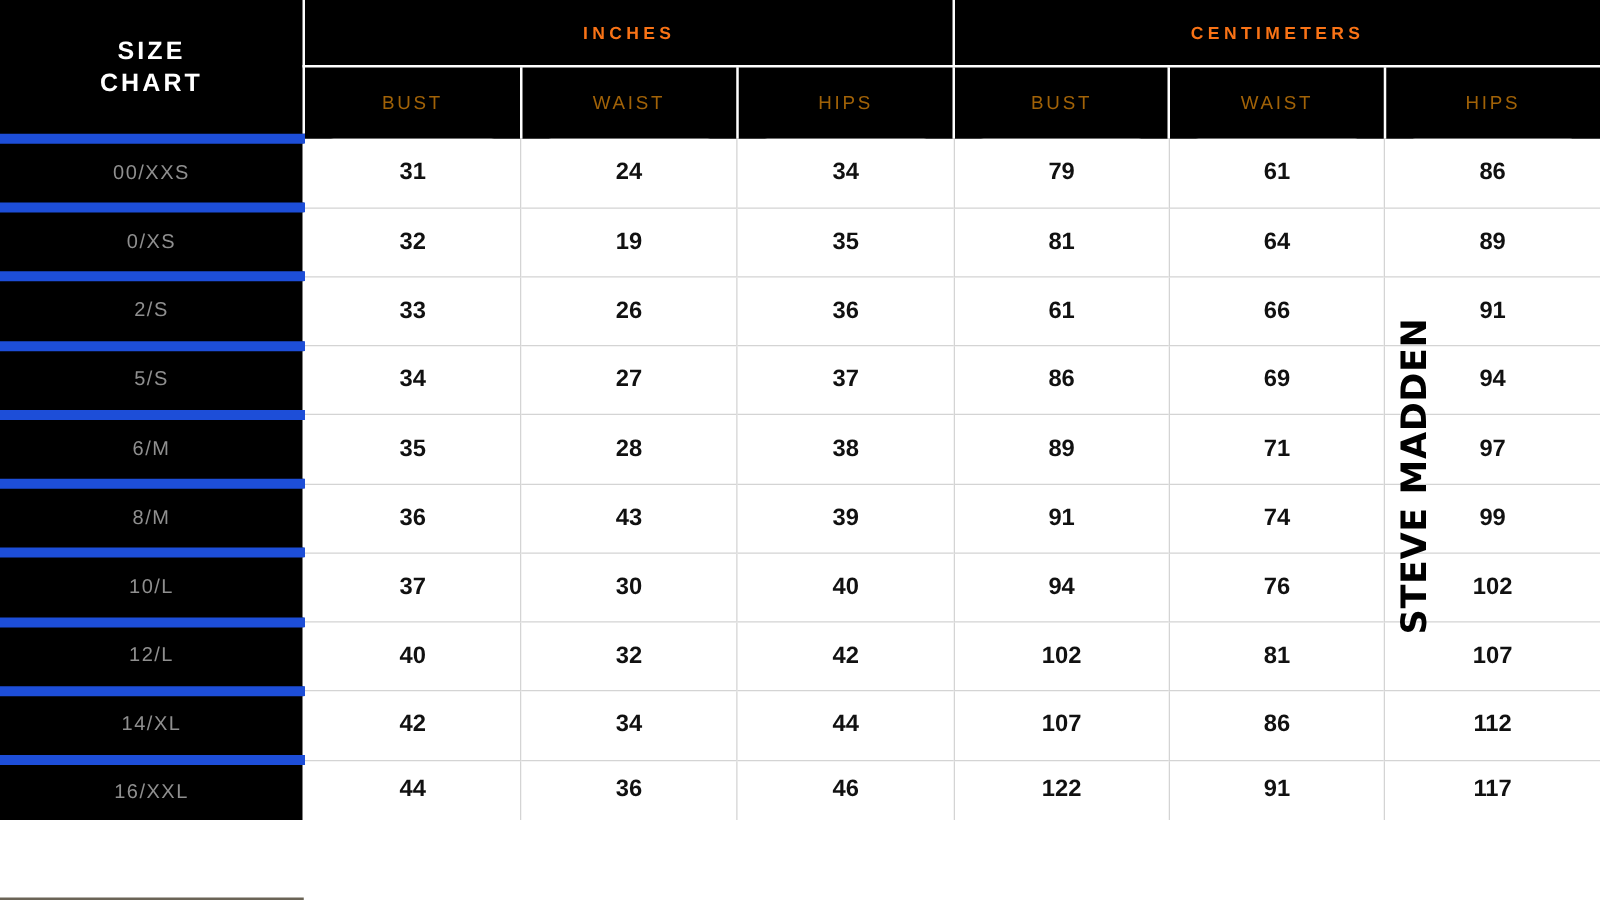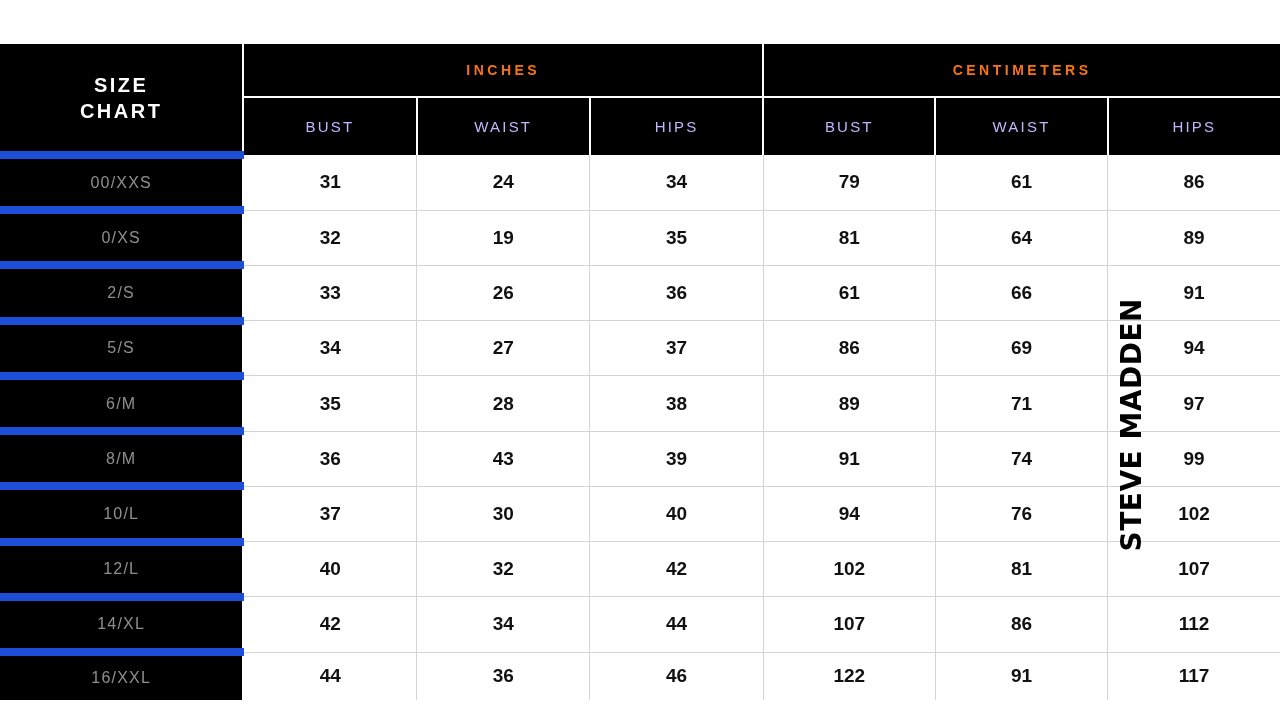--- a/index.html
+++ b/index.html
@@ -17,21 +17,20 @@
     width: 1280px;
     height: 720px;
     position: relative;
     box-sizing: border-box;
   }
   table.size-chart {
     border-collapse: collapse;
     table-layout: fixed;
     width: 1280px;
     height: 656px;
-    margin-top: 44px;
   }
   table.size-chart td,
   table.size-chart th {
     padding: 0;
     margin: 0;
     text-align: center;
     vertical-align: middle;
     box-sizing: border-box;
   }
 
@@ -58,21 +57,21 @@
     font-size: 14px;
     font-weight: bold;
     letter-spacing: 3.5px;
     height: 53px;
     border-bottom: 2px solid #ffffff;
   }
   .hdr-unit.inches { border-right: 2px solid #ffffff; }
 
   .hdr-meas {
     background: #000000;
-    color: #c4b5fd;
+    color: #a16207;
     font-size: 15px;
     font-weight: normal;
     letter-spacing: 2.2px;
     height: 58px;
     border-right: 2px solid #ffffff;
   }
   .hdr-meas.last { border-right: none; }
 
   
   .size-cell {

